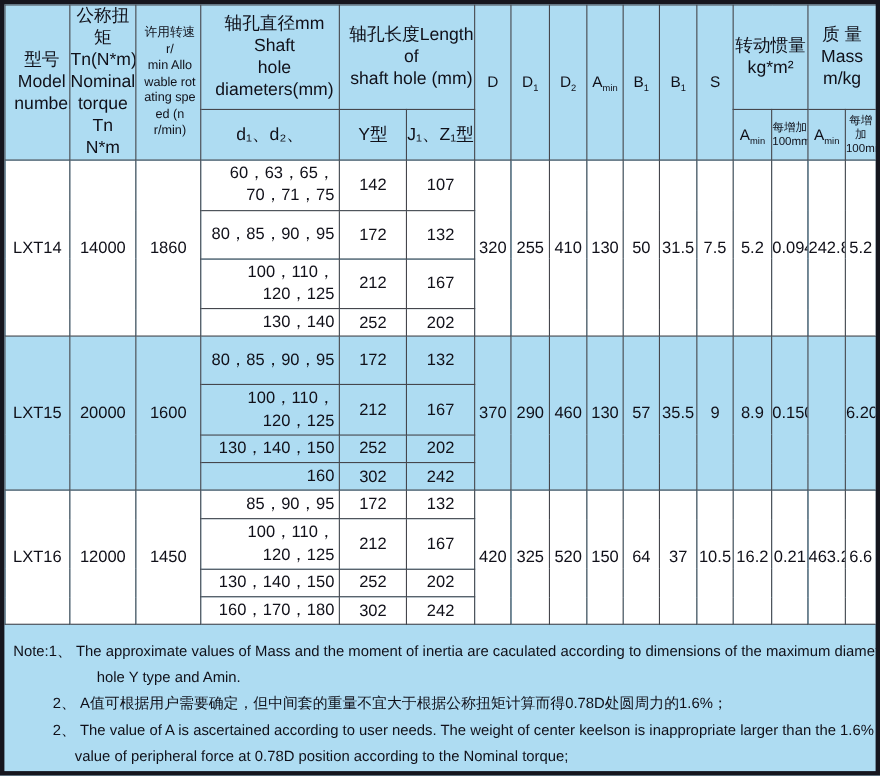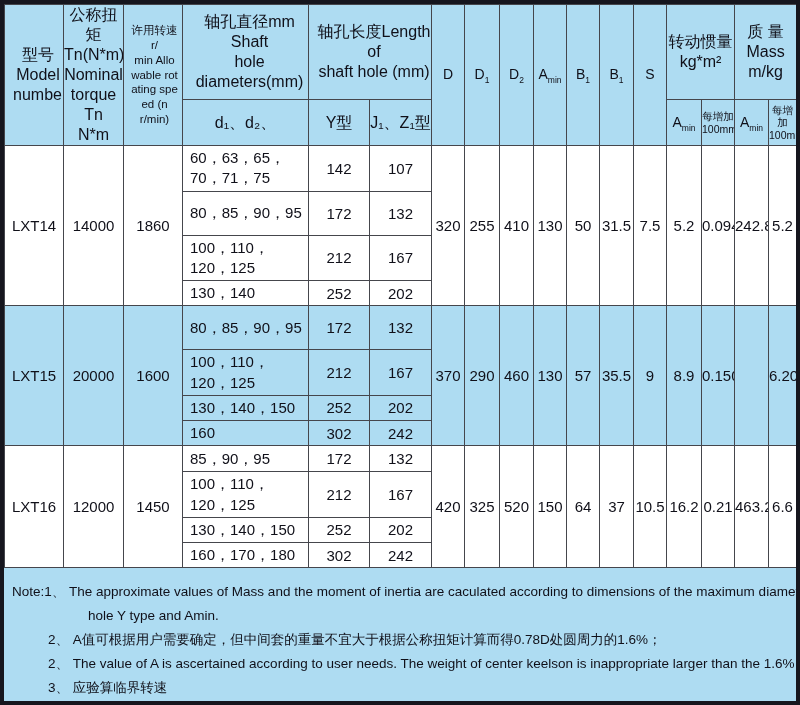--- a/index.html
+++ b/index.html
@@ -15,21 +15,21 @@
     text-align:center;padding:0;color:#101019;box-sizing:border-box;
   }
   thead th{background:#aedcf2;font-weight:normal;font-size:16px;white-space:pre-line;line-height:1.25;}
   tbody.white td{background:#ffffff;}
   tbody.blue td{background:#aedcf2;}
   tbody td{font-size:15px;}
   th.alignleft{text-align:center;padding-left:8px;}
   th.speed{text-align:center;font-size:11.5px;padding:0 1px 0 4px;line-height:1.3;}
   th.numhead{font-size:14px;}
   th.small{font-size:10.5px;line-height:1.2;}
-  td.dcell{text-align:left;padding:2px 4px 2px 7px;line-height:1.35;}
+  td.dcell{text-align:right;padding:2px 4px 2px 7px;line-height:1.35;}
   sub{font-size:8.5px;line-height:0;}
   tr.h20{height:20px}tr.h21{height:21px}tr.h24{height:24px}tr.h25{height:25px}
   tr.h26{height:26px}tr.h38{height:38px}tr.h42{height:42px}tr.h44{height:44px}tr.h45{height:45px}
   .notes{padding-top:12px;font-size:13.5px;}
   .nl{line-height:24px;height:24px;white-space:nowrap;}
   .i8{padding-left:8px;}
   .i12{padding-left:12px;}
   .i44{padding-left:44px;}
   .i64{padding-left:64px;}
   .i66{padding-left:84px;}
@@ -213,17 +213,18 @@
         <td>242</td>
       </tr>
     </tbody>
   </table>
 
   <div class="notes">
     <div class="nl i8">Note:1、 The approximate values of Mass and the moment of inertia are caculated according to dimensions of the maximum diameter of shaft</div>
     <div class="nl i66">hole Y type and Amin.</div>
     <div class="nl i44">2、 A值可根据用户需要确定，但中间套的重量不宜大于根据公称扭矩计算而得0.78D处圆周力的1.6%；</div>
     <div class="nl i44">2、 The value of A is ascertained according to user needs. The weight of center keelson is inappropriate larger than the 1.6% computed</div>
+    <div class="nl i64">value of peripheral force at 0.78D position according to the Nominal torque;</div>
     <div class="nl i44">3、 应验算临界转速</div>
 
   </div>
 
 </div>
 
 </body></html>

